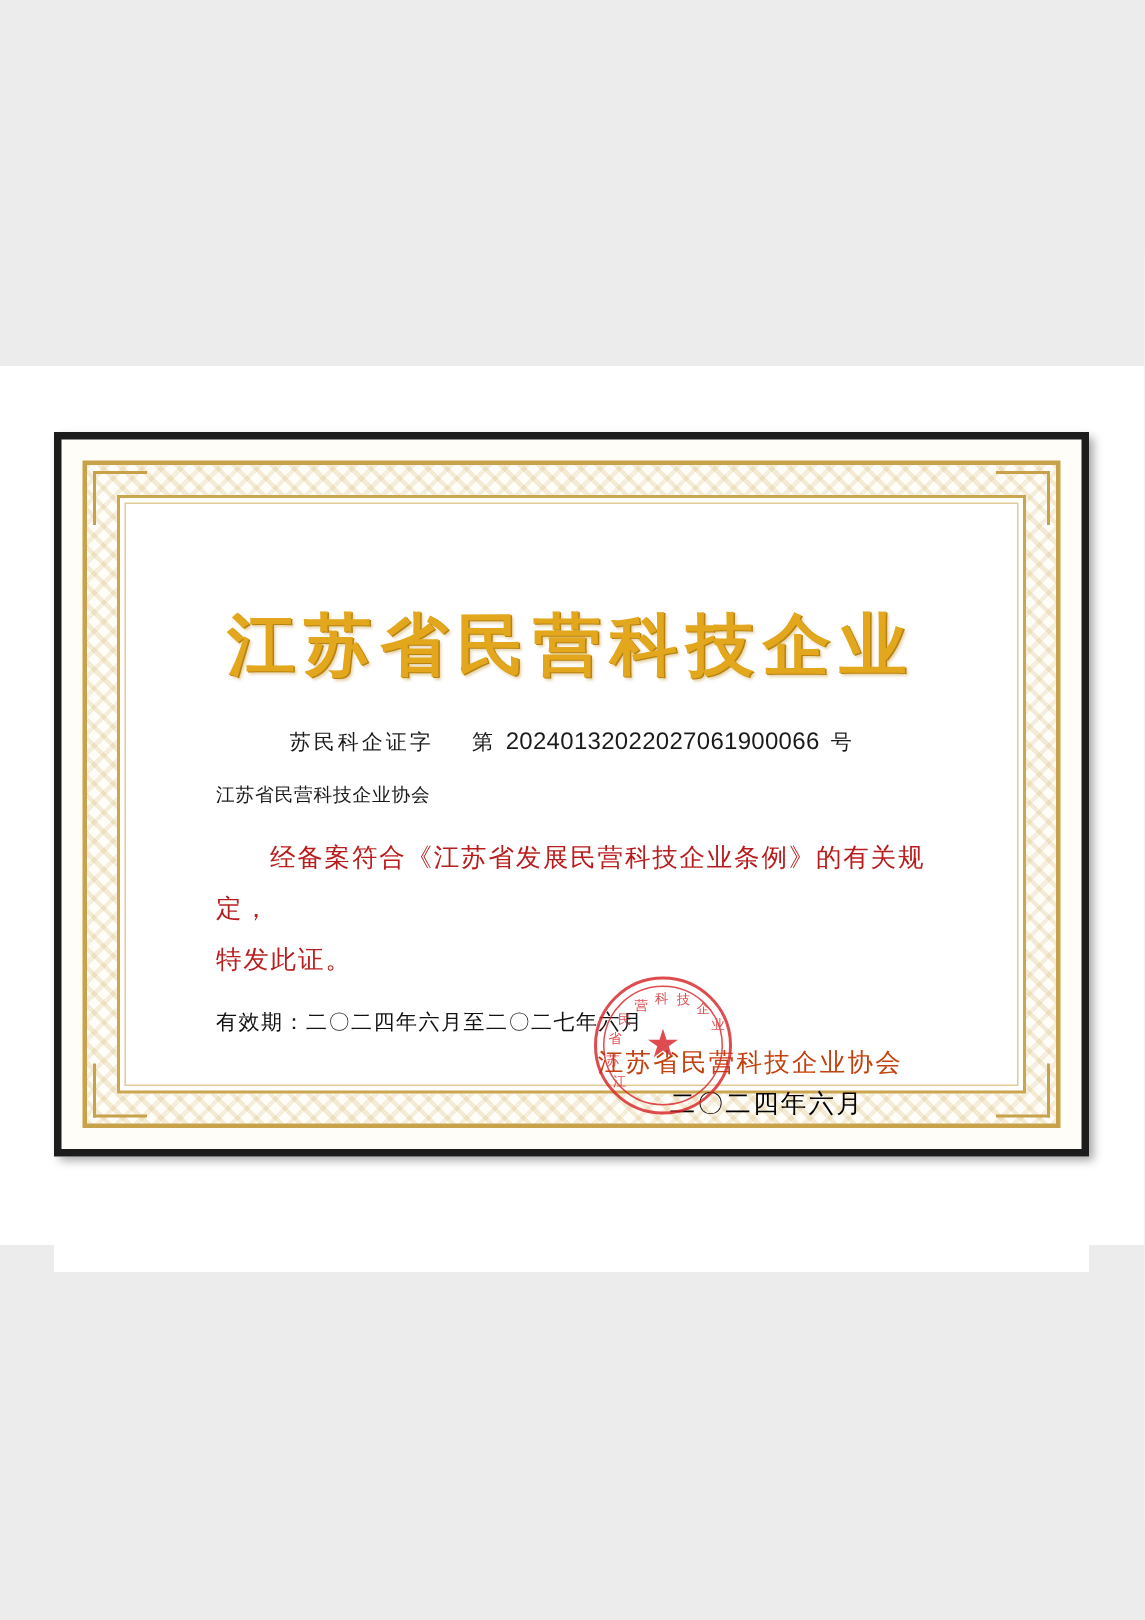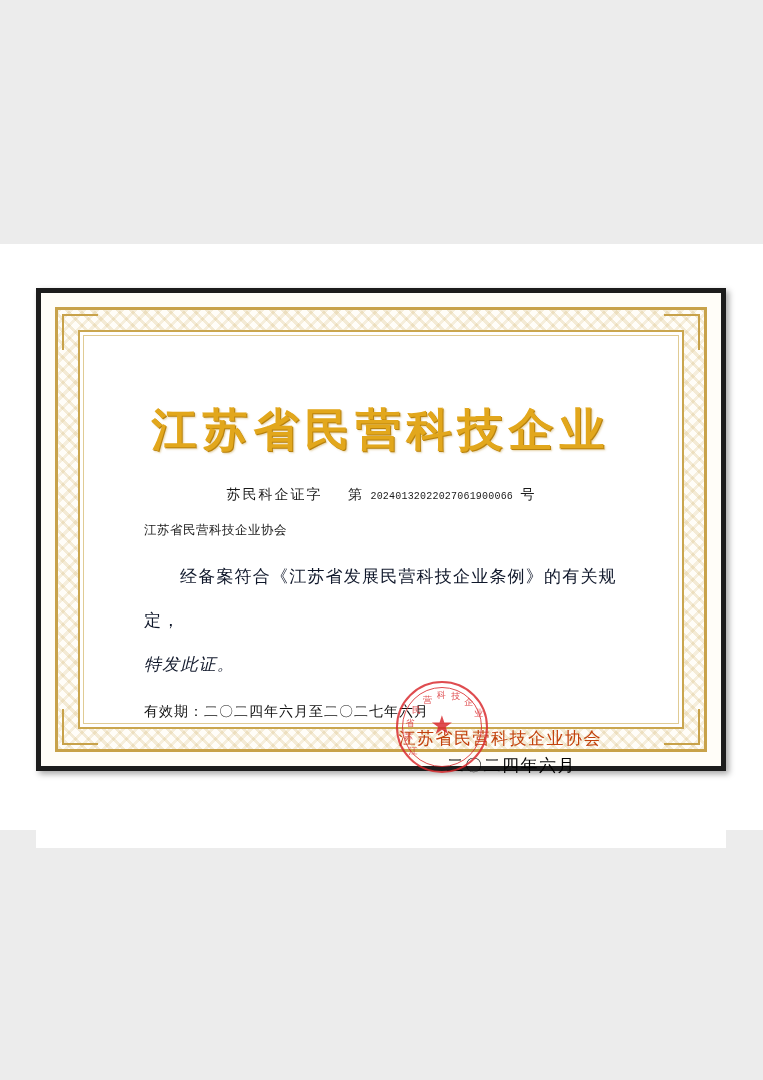--- a/index.html
+++ b/index.html
@@ -118,46 +118,46 @@
   .cert-number-row {
     margin-top: 26px;
     text-align: center;
     font-size: 14px;
     color: #1a1a1a;
     white-space: nowrap;
   }
   .cert-number-row .lbl { letter-spacing: 2px; text-align: right; }
   .cert-number-row .di  { margin-left: 22px; letter-spacing: 1px; }
   .cert-number-row .num {
-    font-family: Liberation Mono, monospace;
-    font-size: 10px;
+    font-family: Liberation Sans, sans-serif;
+    font-size: 16px;
     letter-spacing: 0.2px;
     margin: 0 4px;
   }
   .cert-number-row .hao { letter-spacing: 1px; }
 
   .company {
     margin-top: 18px;
     margin-left: 18px;
     font-size: 12.5px;
     color: #1a1a1a;
     letter-spacing: 0.5px;
   }
 
   .body-p {
     margin-top: 16px;
     margin-left: 18px;
     margin-right: 18px;
     font-size: 17px;
-    line-height: 44px;
-    color: #0f172a;
+    line-height: 34px;
+    color: #b91c1c;
     letter-spacing: 1.2px;
     text-indent: 36px;
   }
-  .body-p .line2 { display: block; text-indent: 0; font-style: italic; }
+  .body-p .line2 { display: block; text-indent: 0; }
 
   .valid {
     margin-top: 16px;
     margin-left: 18px;
     font-size: 14px;
     letter-spacing: 1px;
     color: #111;
   }
 
   .signature {

